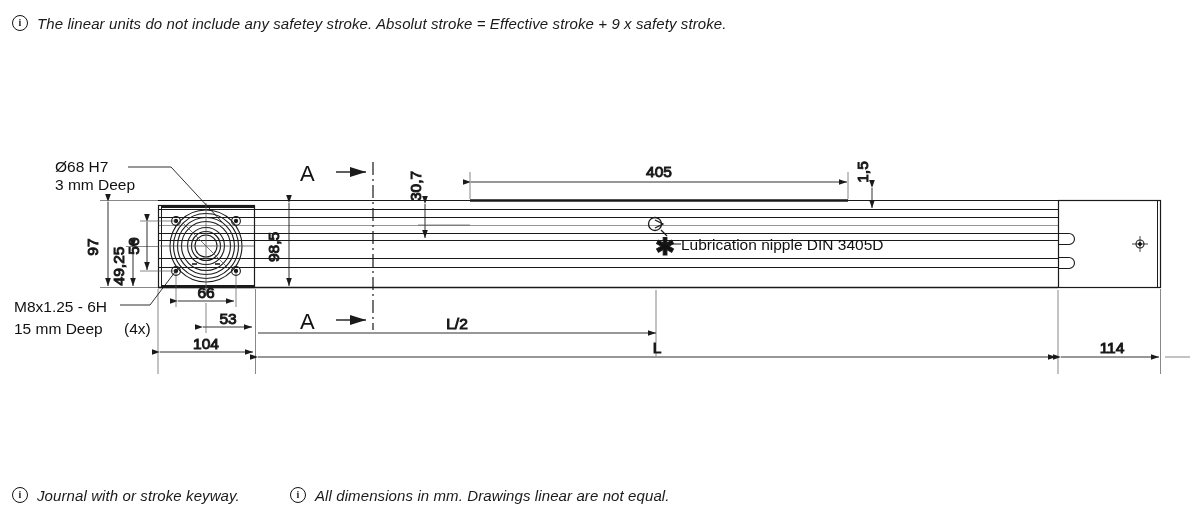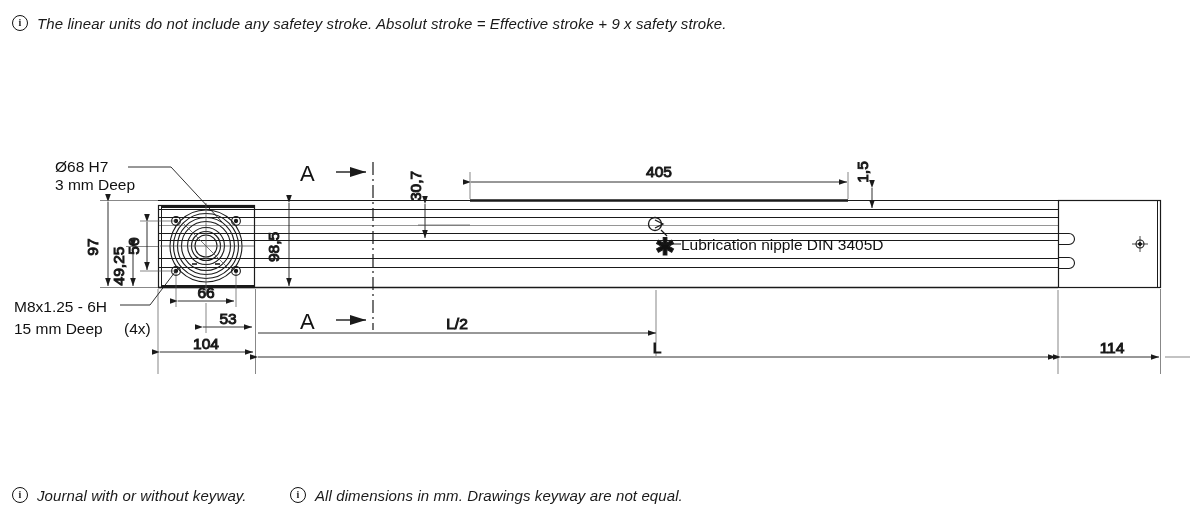--- a/index.html
+++ b/index.html
@@ -22,26 +22,26 @@
 </head>
 <body>
 
 <div class="note" id="note-top">
   <span class="i">i</span>
   <span>The linear units do not include any safetey stroke. Absolut stroke = Effective stroke + 9 x safety stroke.</span>
 </div>
 
 <div class="note" id="note-bl">
   <span class="i">i</span>
-  <span>Journal with or without keyway.</span>
+  <span>Journal with or stroke keyway.</span>
 </div>
 
 <div class="note" id="note-br">
   <span class="i">i</span>
-  <span>All dimensions in mm. Drawings keyway are not equal.</span>
+  <span>All dimensions in mm. Drawings linear are not equal.</span>
 </div>
 
 <svg width="1200" height="525">
   <defs>
     <marker id="ah" markerWidth="11" markerHeight="8" refX="10" refY="4" orient="auto" markerUnits="userSpaceOnUse">
       <path d="M0,0.6 L10,4 L0,7.4 Z" fill="#1a1a1a"></path>
     </marker>
     <marker id="ahs" markerWidth="9" markerHeight="7" refX="8.5" refY="3.5" orient="auto" markerUnits="userSpaceOnUse">
       <path d="M0,0.5 L8.5,3.5 L0,6.5 Z" fill="#1a1a1a"></path>
     </marker>

